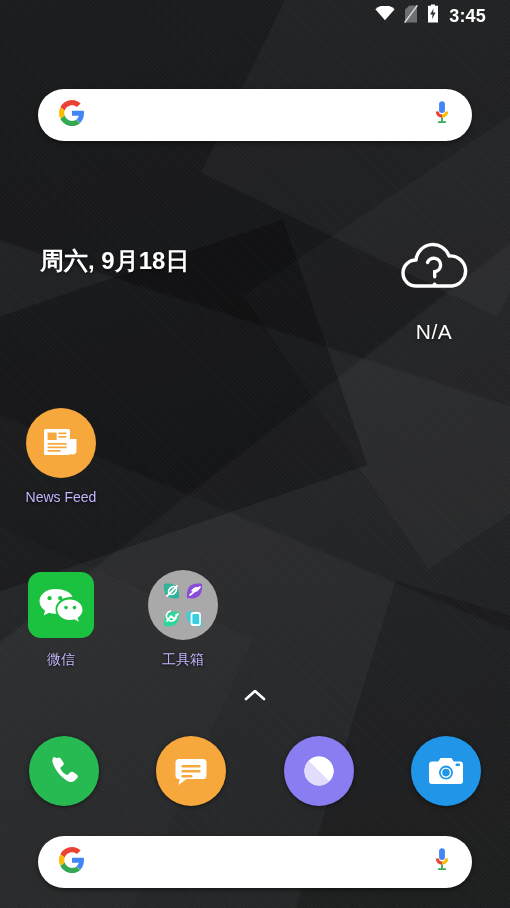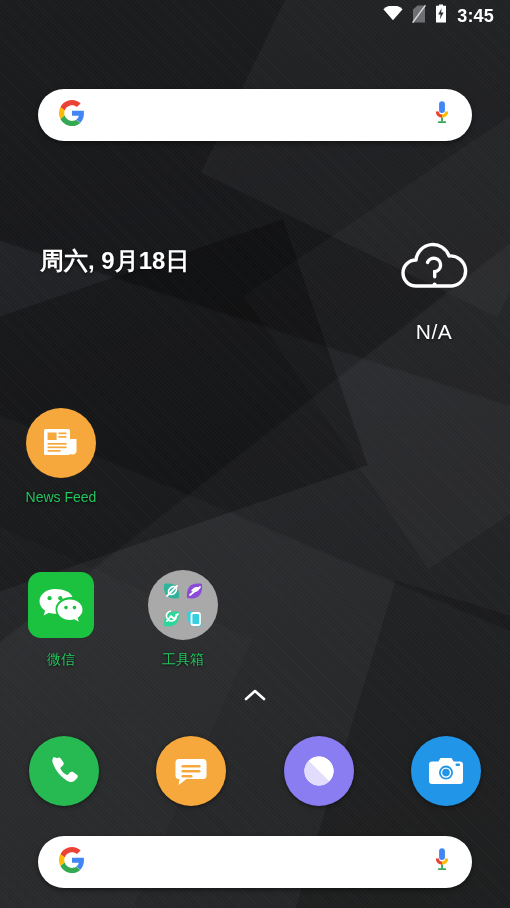--- a/index.html
+++ b/index.html
@@ -53,21 +53,21 @@
 
   
   #status-bar {
     position: absolute;
     top: 0; left: 0; right: 0;
     height: 31px;
     display: flex;
     align-items: center;
     justify-content: flex-end;
     gap: 9px;
-    padding-right: 16px;
+    padding-right: 24px;
     color: #ffffff;
     z-index: 20;
   }
   #status-bar .sb-icon { display: block; }
   #status-clock {
     font-size: 18px;
     font-weight: bold;
     letter-spacing: 0.2px;
     line-height: 1;
     margin-left: 1px;
@@ -172,21 +172,21 @@
     width: 70px;
     height: 70px;
     position: relative;
     display: flex;
     align-items: center;
     justify-content: center;
   }
   .app-label {
     margin-top: 11px;
     font-size: 14px;
-    color: #22c55e;
+    color: #c4b5fd;
     text-shadow: 0 1px 3px rgba(0,0,0,0.85);
     white-space: nowrap;
   }
 
   .circle-icon { border-radius: 50%; width: 70px; height: 70px;
     display: flex; align-items: center; justify-content: center; }
 
   
   #icon-news-feed { background: #f6a83c; }
   

